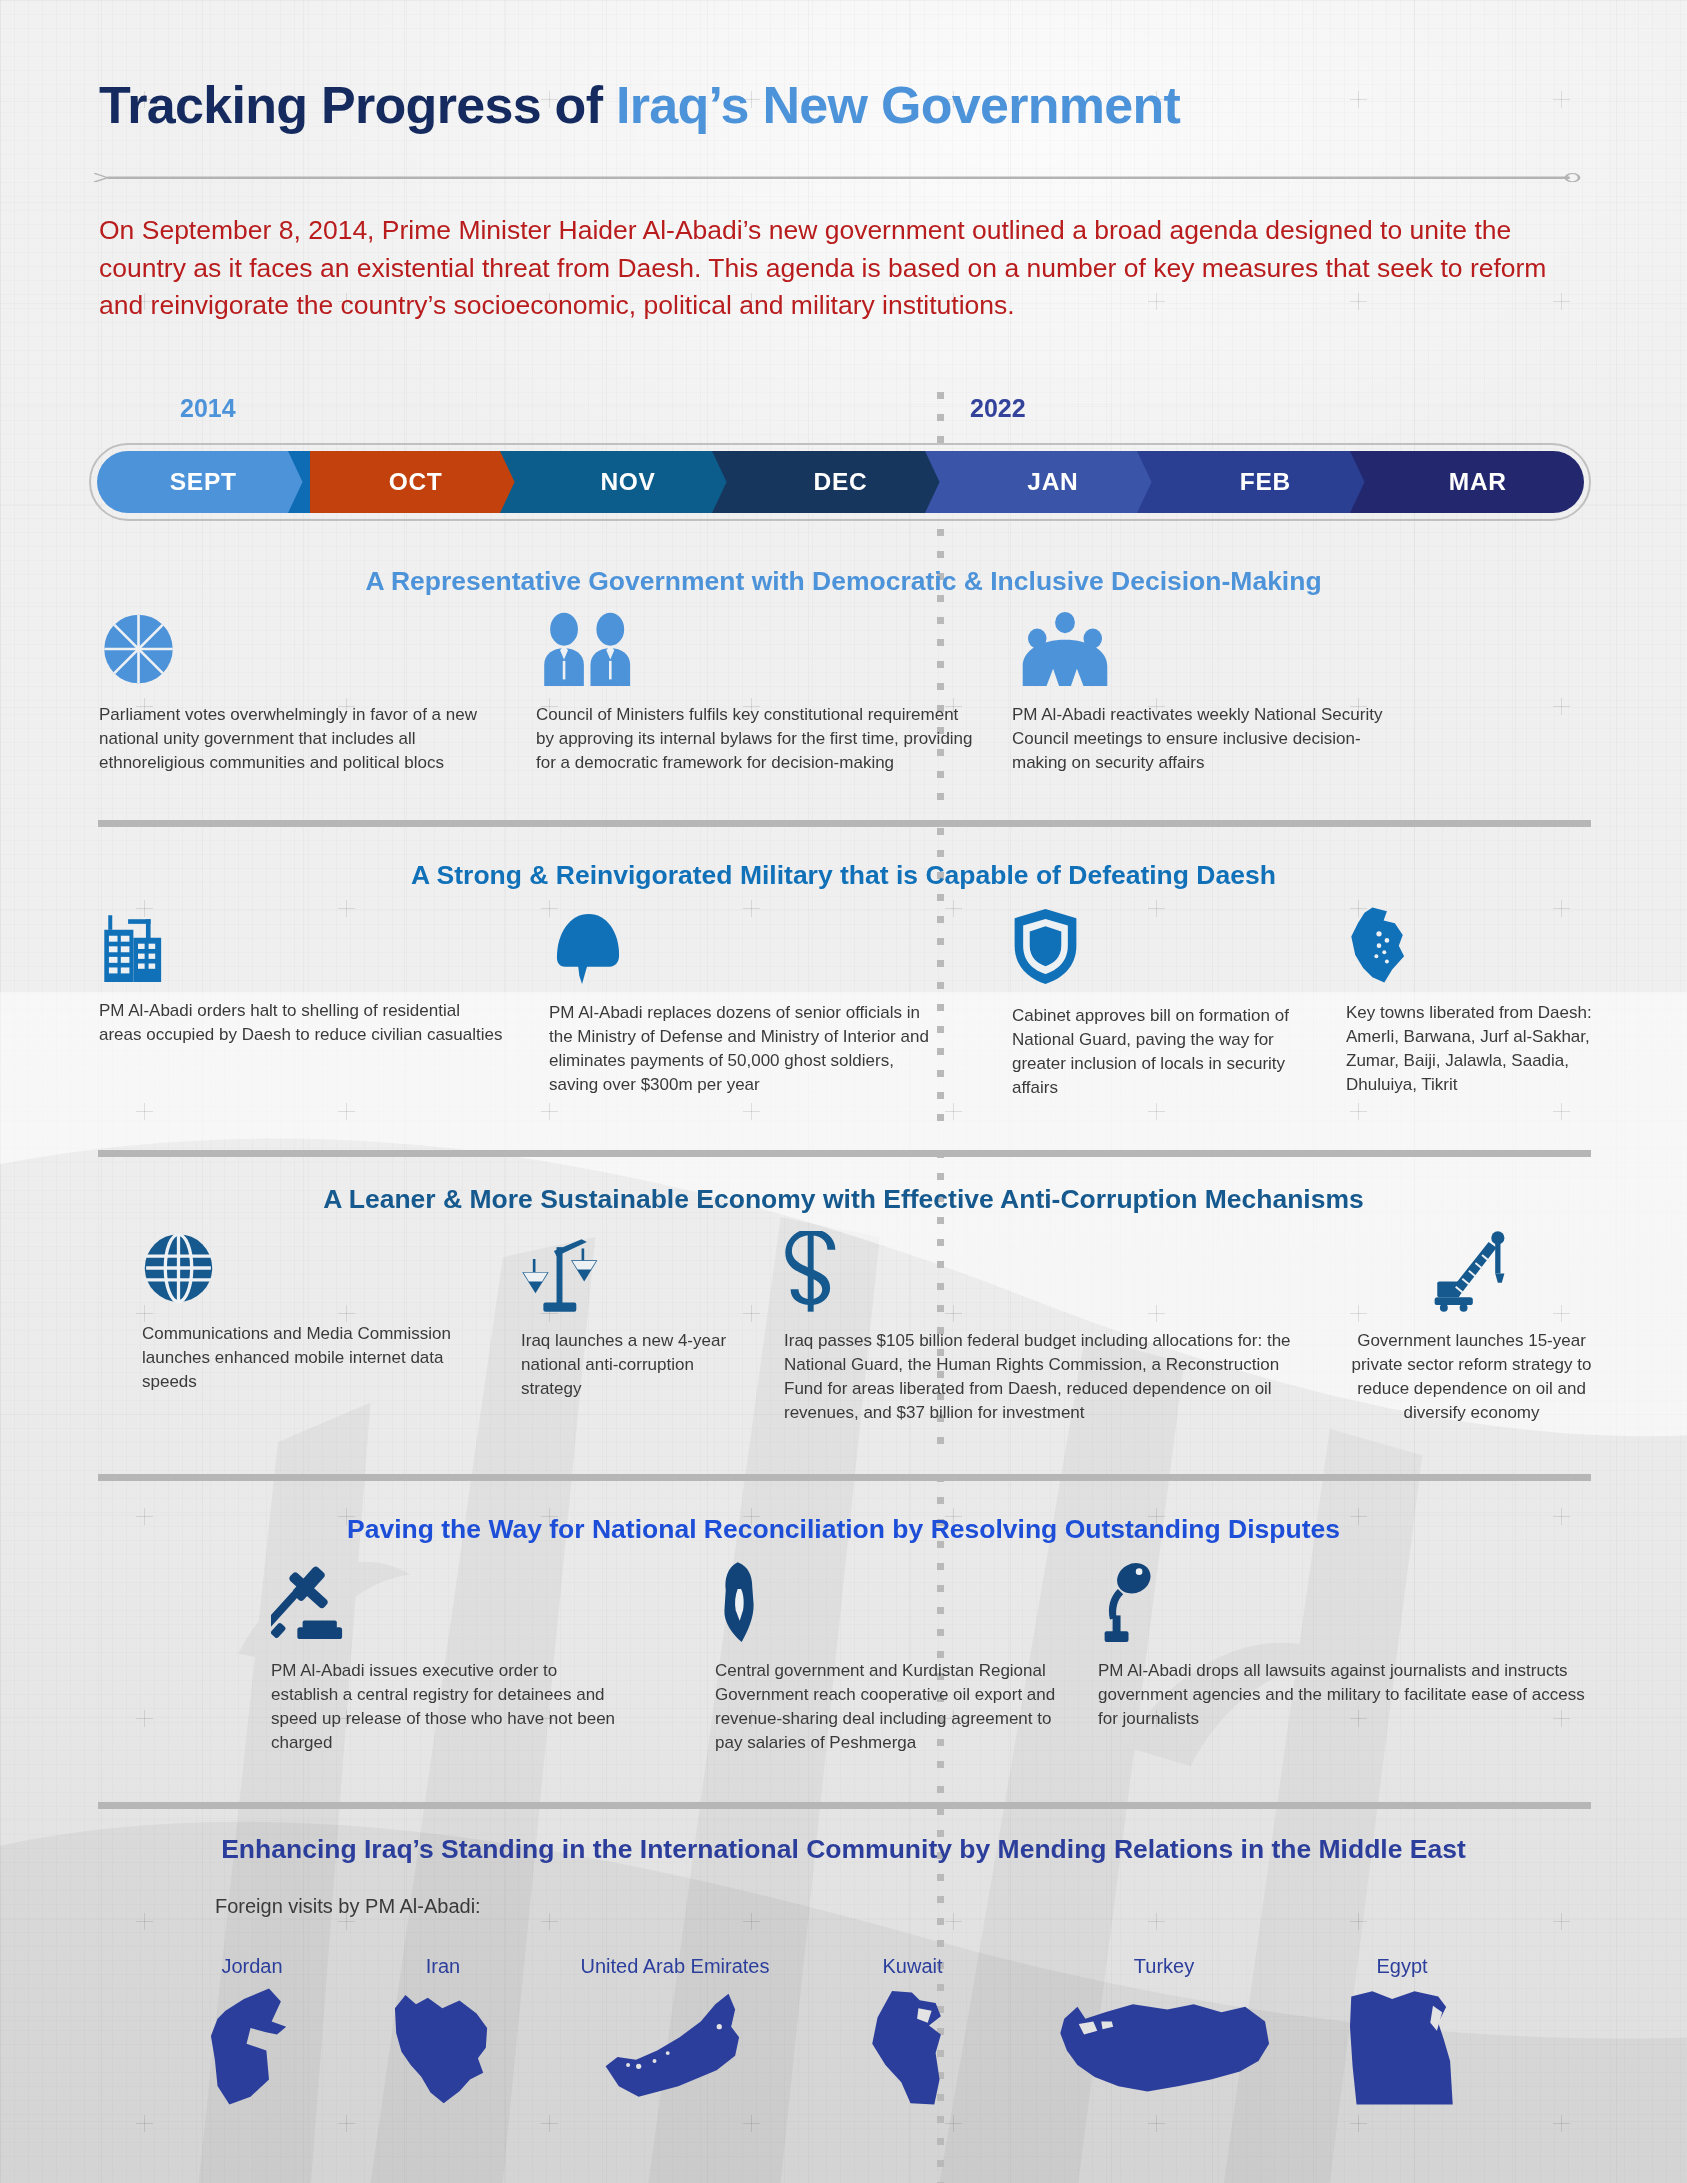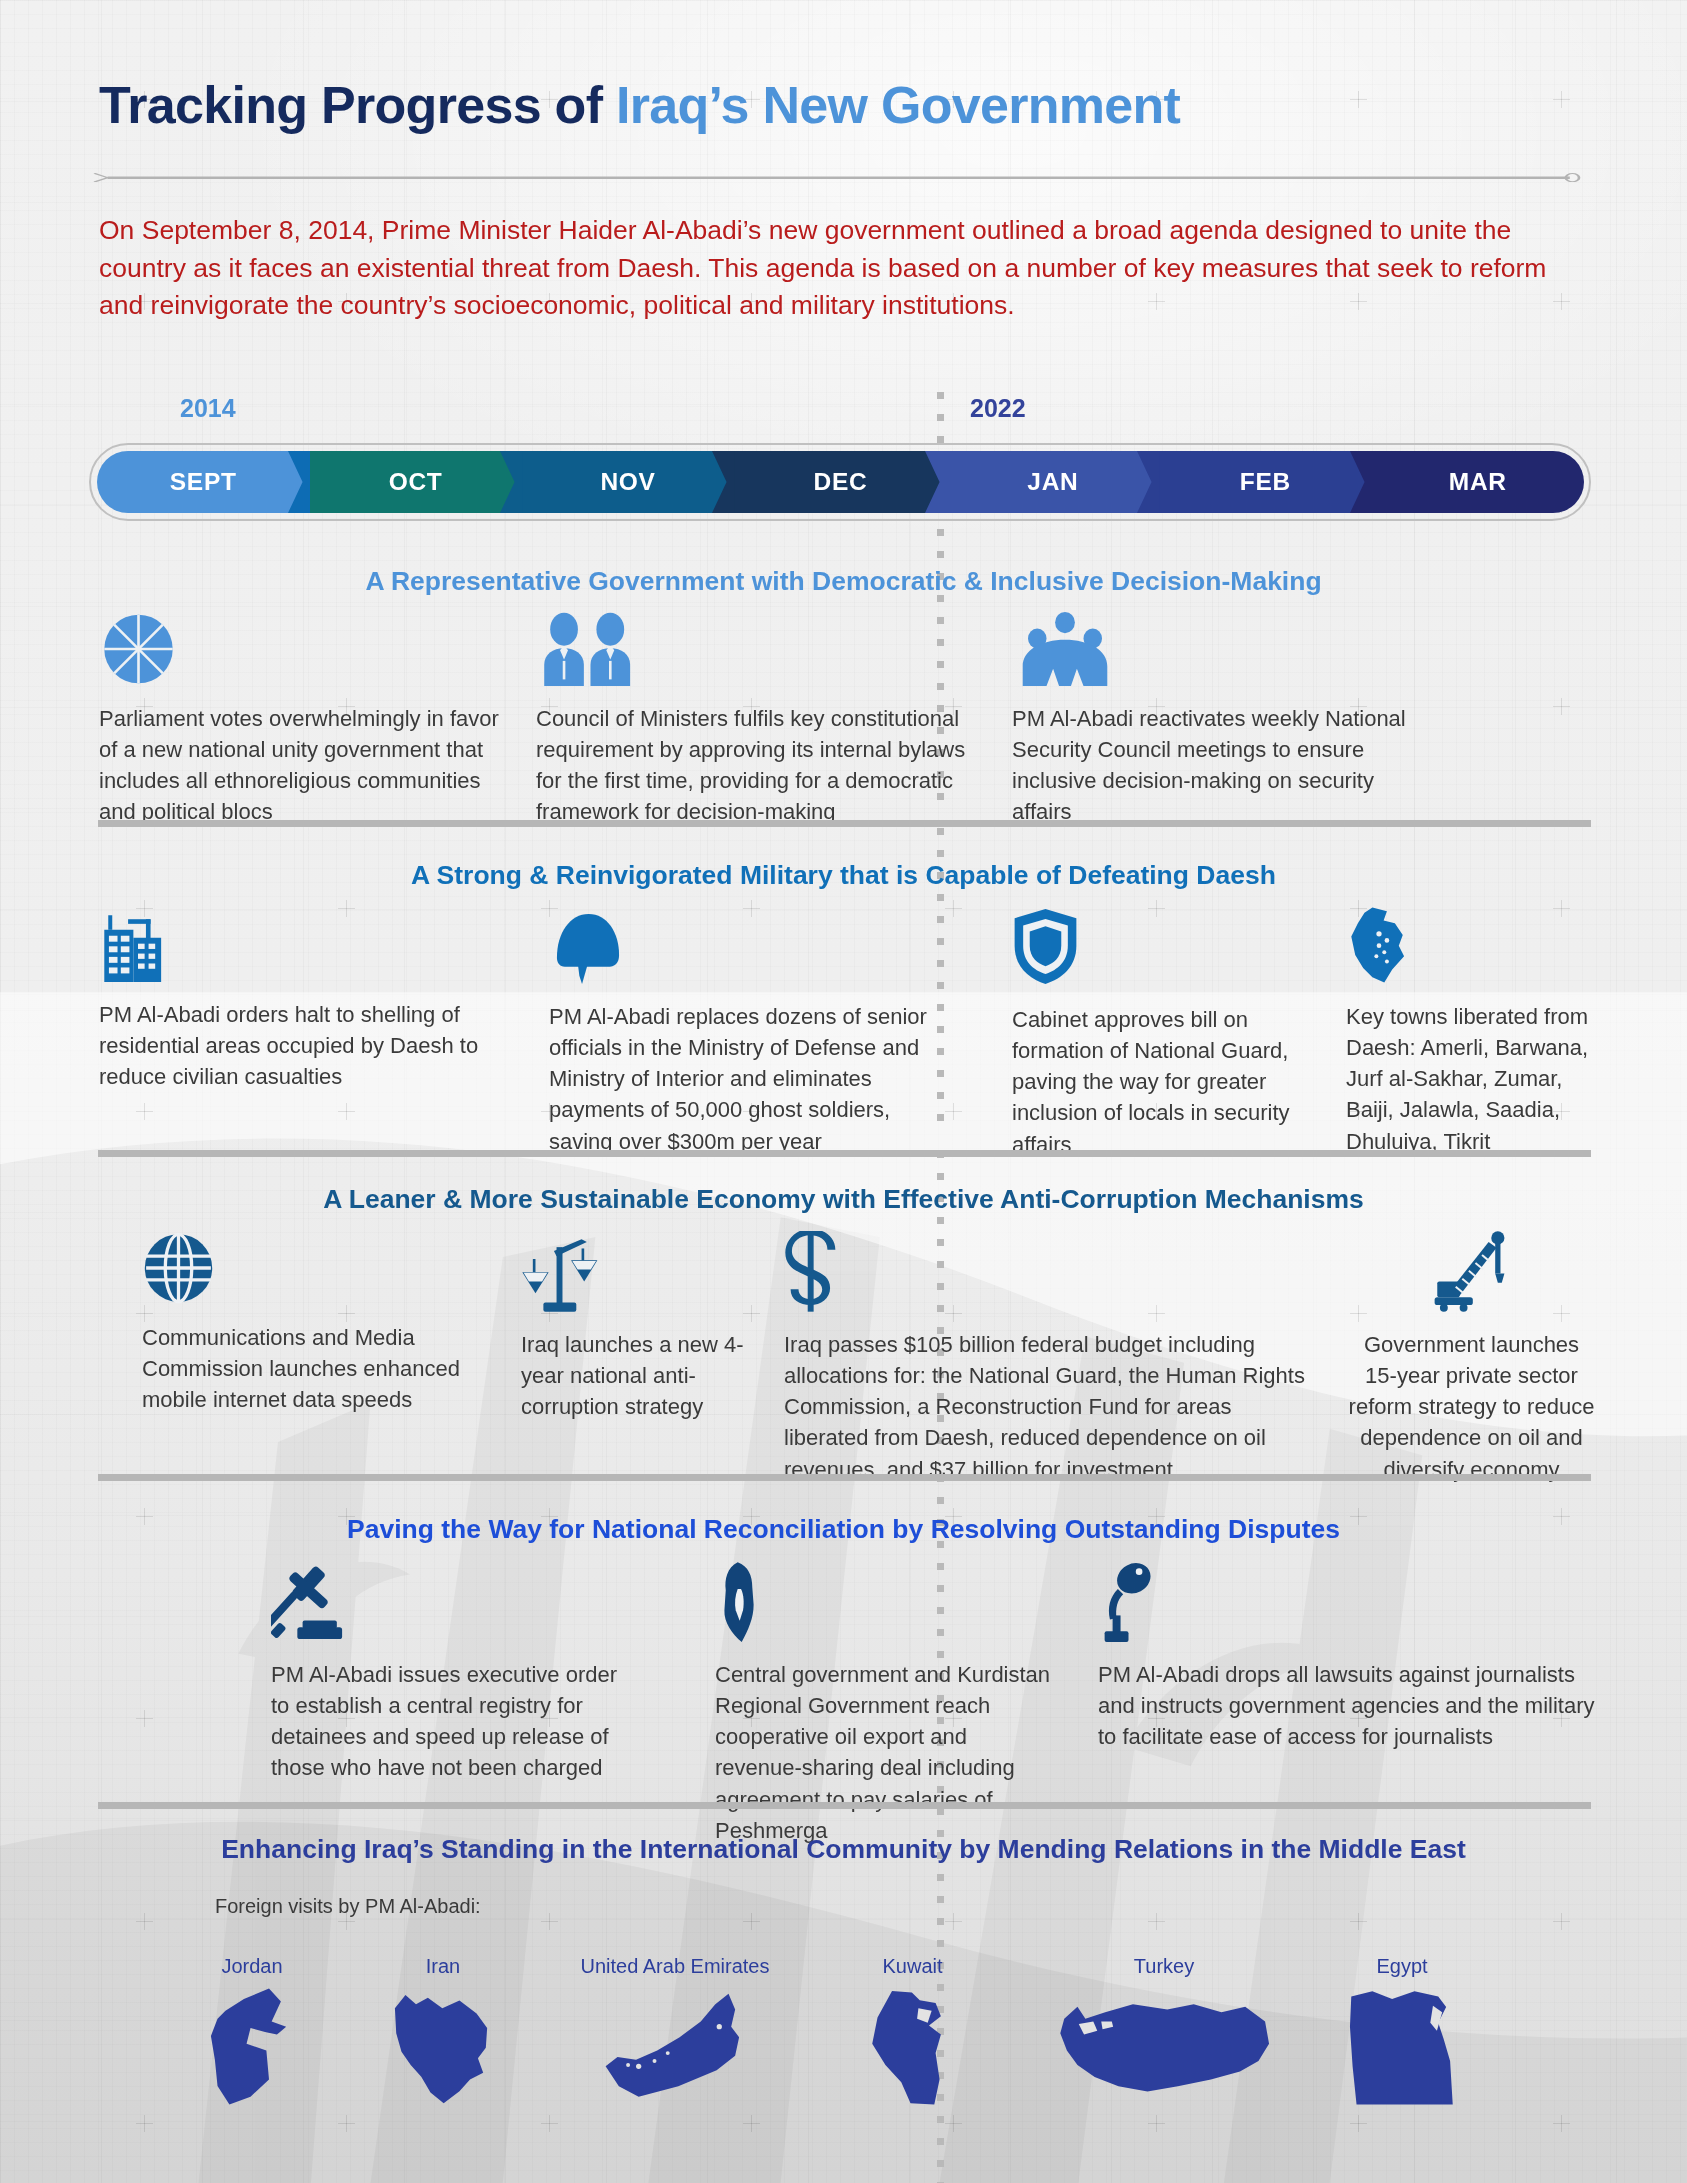--- a/index.html
+++ b/index.html
@@ -80,21 +80,21 @@
   }
 
   
   .sec-head{
     position:absolute;width:1687px;text-align:center;
     font-size:26.5px;font-weight:bold;left:0;
   }
   .divider{position:absolute;left:98px;width:1493px;height:7.3px;background:#b6b6b6;}
   .card{position:absolute;}
   .card .icon{margin-bottom:14.6px;}
-  .card .body{font-size:22px;line-height:1.42;color:#3a3a3a;}
+  .card .body{font-size:17px;line-height:1.42;color:#3a3a3a;}
   .vdots{
     position:absolute;left:937px;width:7.3px;
     background-image:linear-gradient(to bottom,#b9b9b9 0 7.3px, transparent 7.3px 22px);
     background-size:7.3px 22px;
   }
 
   
   #fv-label{position:absolute;left:215px;top:1895px;font-size:20px;color:#3a3a3a;}
   .country{position:absolute;text-align:center;}
   .country .cname{font-size:20px;color:#2c3e9c;margin-bottom:9.3px;}
@@ -233,21 +233,21 @@
   <div id="year2015">2022</div>
 
   <div id="tl-shell"></div>
   <div id="tl-inner">
       <div class="tl-seg" style="background: rgb(77, 147, 217);">
         <div class="chev"><svg width="22.5" height="62" viewBox="0 0 34 94" preserveAspectRatio="none">
             <path d="M0 0 L34 0 L34 94 L0 94 L22 47 Z" fill="#0d6cb4"></path>
           </svg></div>
         <span class="lbl">SEPT</span>
       </div>
-      <div class="tl-seg" style="background: #0f766e;">
+      <div class="tl-seg" style="background: #c2410c;">
         <div class="chev"><svg width="22.5" height="62" viewBox="0 0 34 94" preserveAspectRatio="none">
             <path d="M0 0 L34 0 L34 94 L0 94 L22 47 Z" fill="#0d5d8c"></path>
           </svg></div>
         <span class="lbl">OCT</span>
       </div>
       <div class="tl-seg" style="background: rgb(13, 93, 140);">
         <div class="chev"><svg width="22.5" height="62" viewBox="0 0 34 94" preserveAspectRatio="none">
             <path d="M0 0 L34 0 L34 94 L0 94 L22 47 Z" fill="#17365d"></path>
           </svg></div>
         <span class="lbl">NOV</span>

